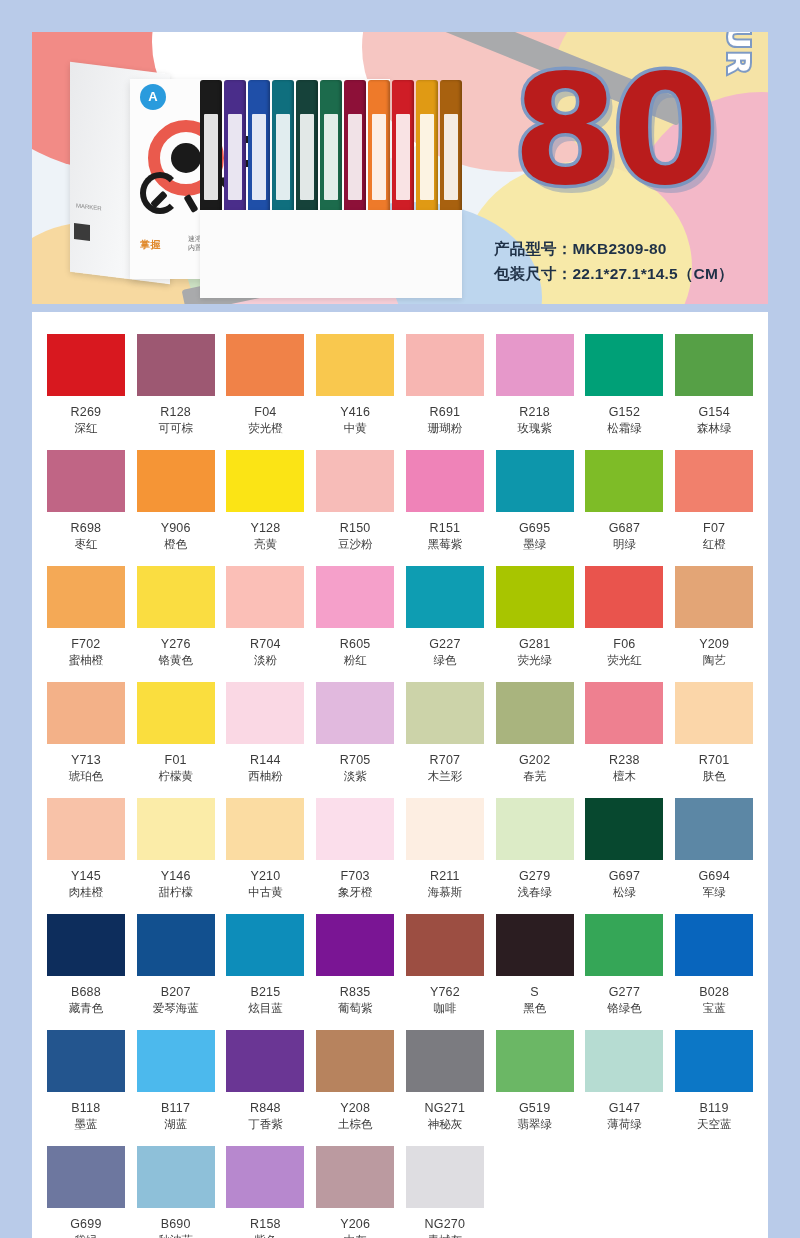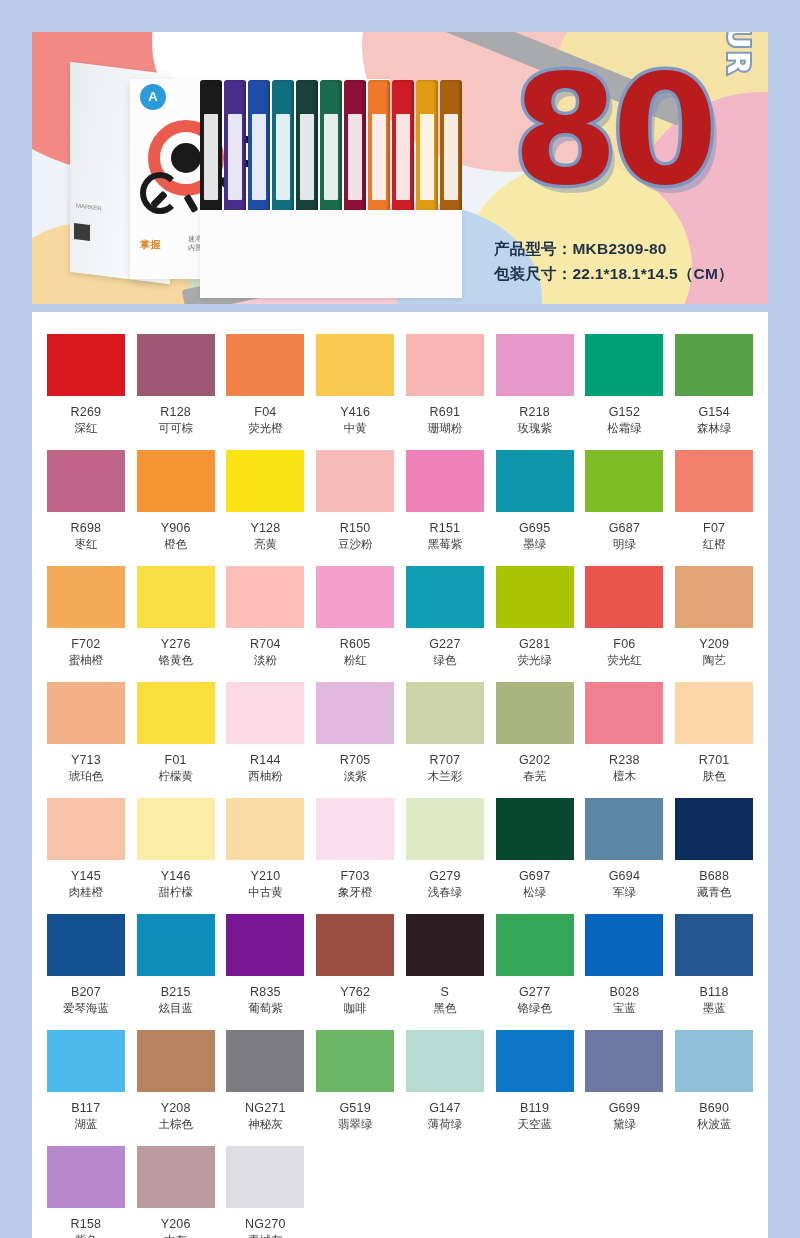--- a/index.html
+++ b/index.html
@@ -331,21 +331,21 @@
         <div class="mk-tip"></div>
       </div>
     </div>
   <div class="panel-white"></div>
 
   <div class="eighty">80</div>
   <div class="colour-word">COLOUR</div>
 
   <div class="hero-meta">
     <div>产品型号：MKB2309-80</div>
-    <div>包装尺寸：22.1*18.1*14.5（CM）</div>
+    <div>包装尺寸：22.1*27.1*14.5（CM）</div>
   </div>
 </div>
 
 <div class="sheet">
   <div class="grid" id="swatch-grid">
       <div class="cell">
         <div class="chip" style="background: rgb(216, 24, 31);"></div>
         <div class="code">R269</div>
         <div class="cname">深红</div>
       </div>
@@ -518,20 +518,25 @@
         <div class="chip" style="background: rgb(251, 220, 162);"></div>
         <div class="code">Y210</div>
         <div class="cname">中古黄</div>
       </div>
       <div class="cell">
         <div class="chip" style="background: rgb(251, 222, 235);"></div>
         <div class="code">F703</div>
         <div class="cname">象牙橙</div>
       </div>
       <div class="cell">
+        <div class="chip" style="background: rgb(253, 238, 226);"></div>
+        <div class="code">R211</div>
+        <div class="cname">海慕斯</div>
+      </div>
+      <div class="cell">
         <div class="chip" style="background: rgb(220, 235, 198);"></div>
         <div class="code">G279</div>
         <div class="cname">浅春绿</div>
       </div>
       <div class="cell">
         <div class="chip" style="background: rgb(7, 72, 47);"></div>
         <div class="code">G697</div>
         <div class="cname">松绿</div>
       </div>
       <div class="cell">
@@ -583,20 +588,25 @@
         <div class="chip" style="background: rgb(35, 85, 142);"></div>
         <div class="code">B118</div>
         <div class="cname">墨蓝</div>
       </div>
       <div class="cell">
         <div class="chip" style="background: rgb(76, 185, 237);"></div>
         <div class="code">B117</div>
         <div class="cname">湖蓝</div>
       </div>
       <div class="cell">
+        <div class="chip" style="background: rgb(106, 54, 148);"></div>
+        <div class="code">R848</div>
+        <div class="cname">丁香紫</div>
+      </div>
+      <div class="cell">
         <div class="chip" style="background: rgb(183, 131, 94);"></div>
         <div class="code">Y208</div>
         <div class="cname">土棕色</div>
       </div>
       <div class="cell">
         <div class="chip" style="background: rgb(123, 123, 128);"></div>
         <div class="code">NG271</div>
         <div class="cname">神秘灰</div>
       </div>
       <div class="cell">

